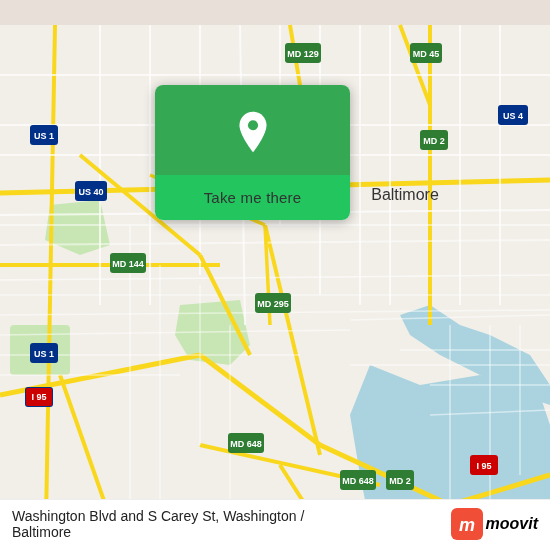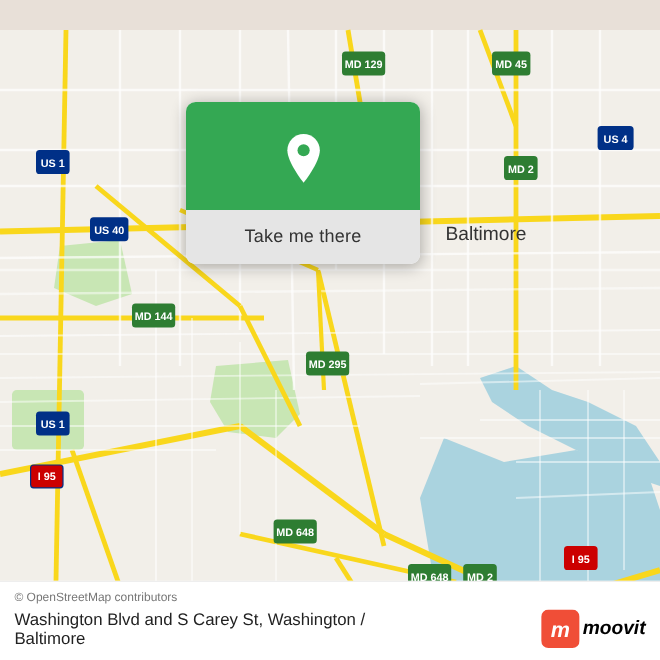--- a/index.html
+++ b/index.html
@@ -53,21 +53,21 @@
 
     #location-pin {
       width: 44px;
       height: 44px;
     }
 
     #card-button {
       display: block;
       width: 100%;
       padding: 14px 10px;
-      background: #e5e5e5;
+      background: #22c55e;
       border: none;
       cursor: pointer;
       font-size: 15px;
       font-weight: 500;
       color: #333;
       text-align: center;
       letter-spacing: 0.2px;
     }
 
     
@@ -252,21 +252,20 @@
 
       <svg id="location-pin" viewBox="0 0 44 52" xmlns="http://www.w3.org/2000/svg">
         <path d="M22 2C13.16 2 6 9.16 6 18c0 12 16 32 16 32s16-20 16-32c0-8.84-7.16-16-16-16z" fill="white"></path>
         <circle cx="22" cy="18" r="6" fill="#34a853"></circle>
       </svg>
     </div>
     <button id="card-button">Take me there</button>
   </div>
 
   <div id="footer">
-    <div id="copyright">© OpenStreetMap contributors</div>
     <div id="footer-row">
       <div id="location-text">
         <span>Washington Blvd and S Carey St, Washington /</span><br>
         <span>Baltimore</span>
       </div>
       <div id="moovit-logo">
 
         <svg id="moovit-icon" viewBox="0 0 32 32" xmlns="http://www.w3.org/2000/svg">
           <rect width="32" height="32" rx="6" fill="#f04e37"></rect>
           <text x="16" y="23" text-anchor="middle" font-size="18" fill="white" font-weight="bold" font-style="italic">m</text>

